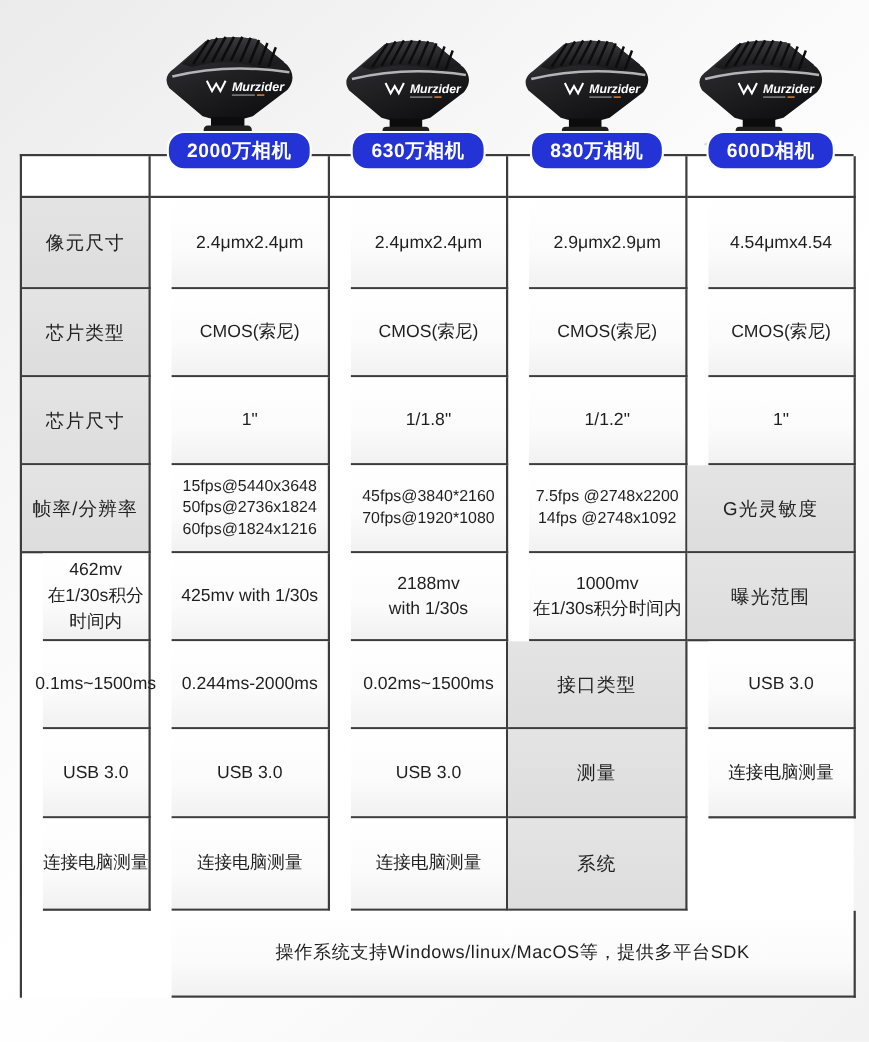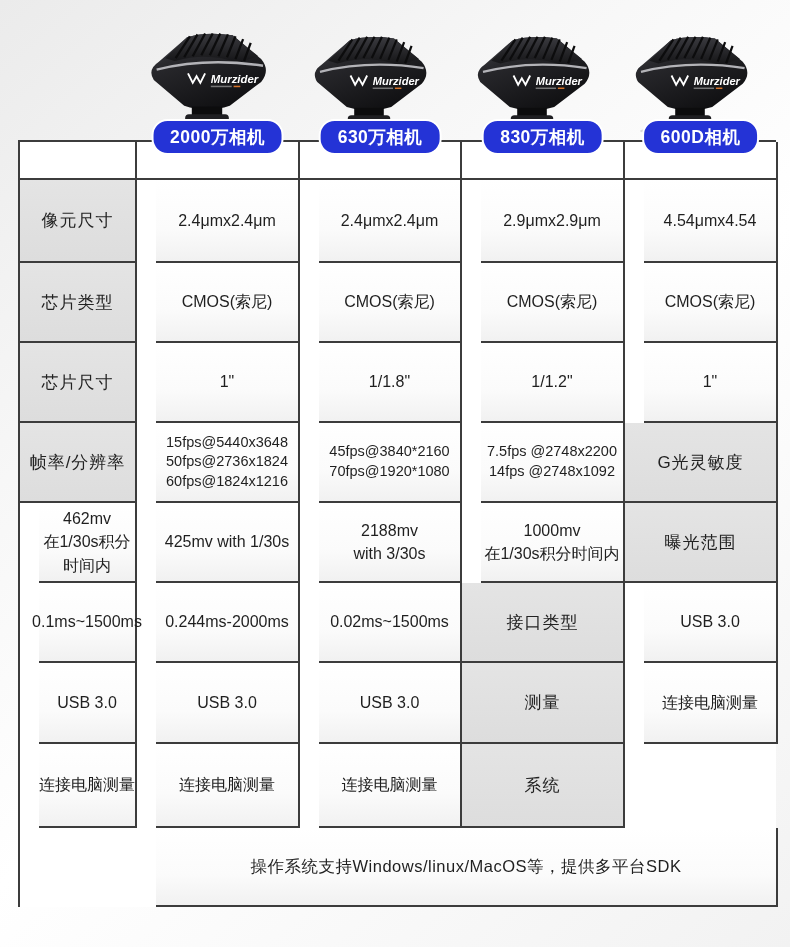--- a/index.html
+++ b/index.html
@@ -244,21 +244,21 @@
   <div class="cell value-cell small">45fps@3840*2160
 70fps@1920*1080</div>
   <div class="cell value-cell small">7.5fps @2748x2200
 14fps @2748x1092</div>
 
   <div class="cell label-cell">G光灵敏度</div>
   <div class="cell value-cell">462mv
 在1/30s积分时间内</div>
   <div class="cell value-cell">425mv with 1/30s</div>
   <div class="cell value-cell">2188mv
-with 3/30s</div>
+with 1/30s</div>
   <div class="cell value-cell">1000mv
 在1/30s积分时间内</div>
 
   <div class="cell label-cell">曝光范围</div>
   <div class="cell value-cell">0.1ms~1500ms</div>
   <div class="cell value-cell">0.244ms-2000ms</div>
   <div class="cell value-cell">0.02ms~1500ms</div>
 
   <div class="cell label-cell">接口类型</div>
   <div class="cell value-cell">USB 3.0</div>

